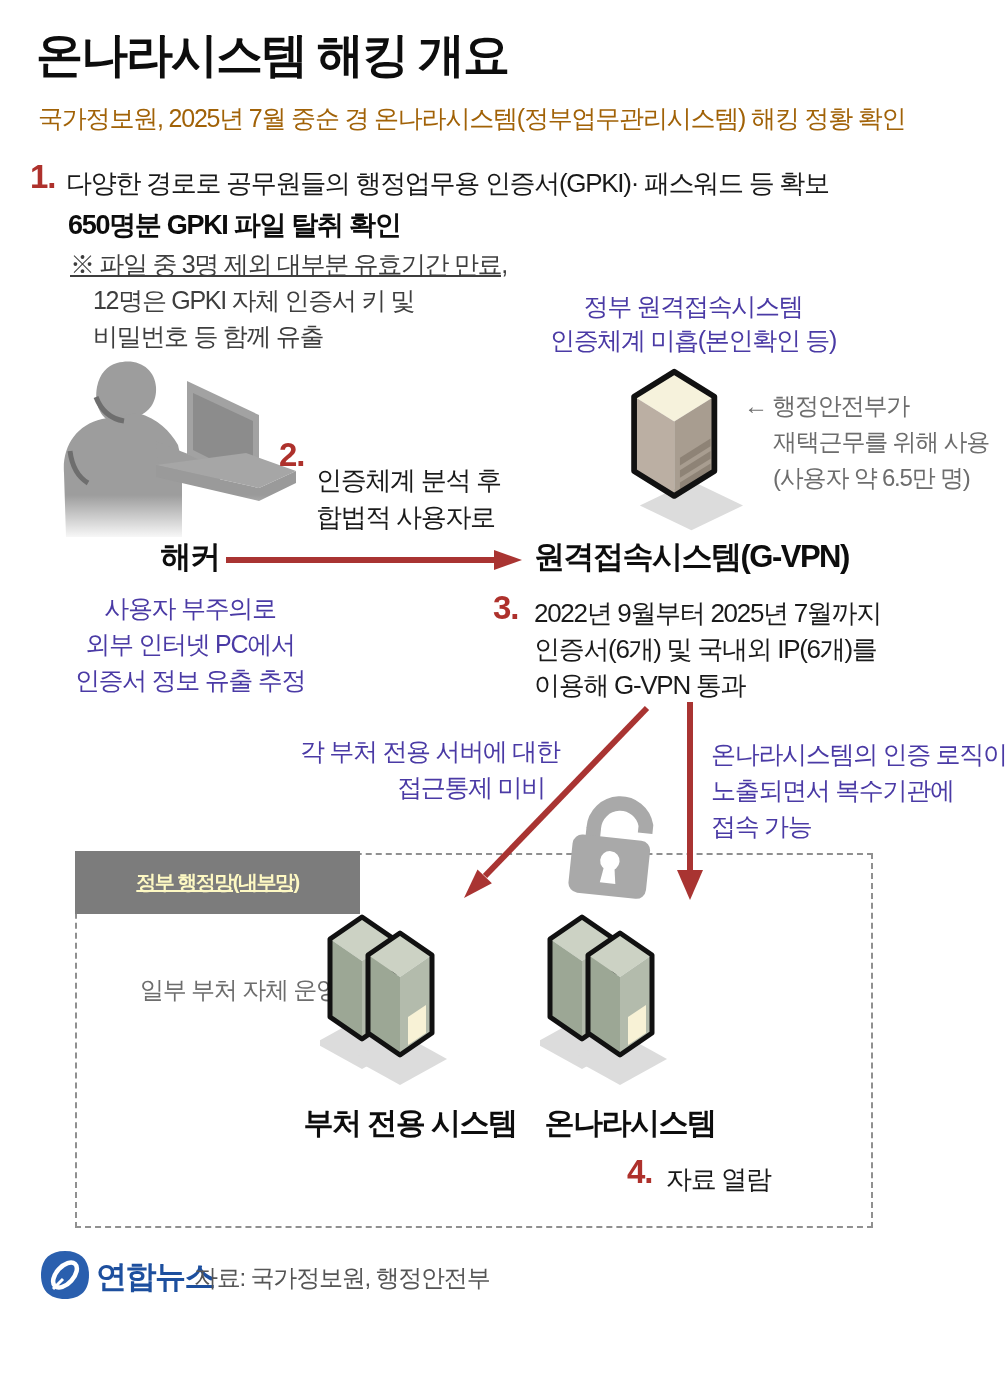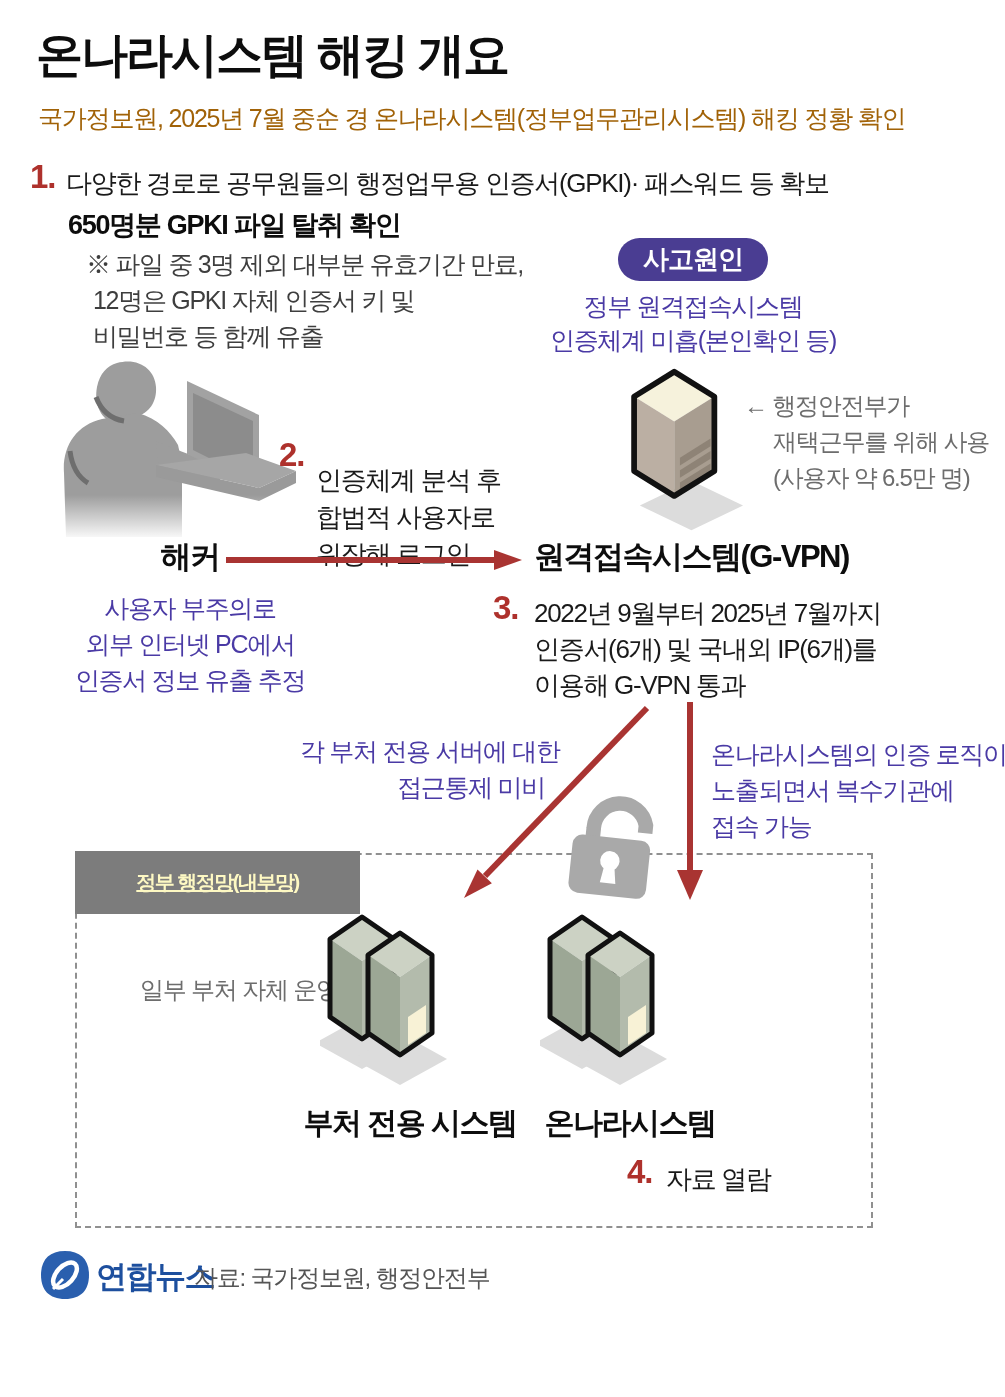--- a/index.html
+++ b/index.html
@@ -42,27 +42,24 @@
 <body>
 
 <div class="stage">
 
   <div class="abs title nw" style="left:36px; top:24px;">온나라시스템 해킹 개요</div>
   <div class="abs subtitle nw" style="left:38px; top:102px;">국가정보원, 2025년 7월 중순 경 온나라시스템(정부업무관리시스템) 해킹 정황 확인</div>
 
   <div class="abs red-num nw" style="left:30px; top:158px;">1.</div>
   <div class="abs step-text nw" style="left:66px; top:166px;">다양한 경로로 공무원들의 행정업무용 인증서(GPKI)· 패스워드 등 확보</div>
   <div class="abs bold-line nw" style="left:68px; top:207px;">650명분 GPKI 파일 탈취 확인</div>
-  <div class="abs note-text nw" style="left:86px; top:248px;">※ 파일 중 3명 제외 대부분 유효기간 만료,</div>
+  <div class="abs note-text nw" style="left:70px; top:248px;text-decoration:underline;">※ 파일 중 3명 제외 대부분 유효기간 만료,</div>
   <div class="abs note-text nw" style="left:93px; top:284px;">12명은 GPKI 자체 인증서 키 및</div>
   <div class="abs note-text nw" style="left:93px; top:320px;">비밀번호 등 함께 유출</div>
 
-  <div class="abs badge" style="left:618px; top:238px;">
-    <span>사고원인</span>
-  </div>
   <div class="abs cause-line purple nw" style="left:543px; top:290px;">정부 원격접속시스템</div>
   <div class="abs cause-line purple nw" style="left:543px; top:324px;">인증체계 미흡(본인확인 등)</div>
 
   <svg class="abs" style="left:630px; top:366px;" width="120" height="172" viewBox="0 0 125 180">
     <polygon points="10,146 64,120 118,146 64,172" fill="#dcdcdc"></polygon>
     <polygon points="4,32 46,6 88,32 46,58" fill="#f6f2dc"></polygon>
     <polygon points="4,32 46,58 46,136 4,110" fill="#bbafa3"></polygon>
     <polygon points="88,32 46,58 46,136 88,110" fill="#a89d90"></polygon>
     <polygon points="52,96 84,76 84,84 52,104" fill="#8e8376"></polygon>
     <polygon points="52,109 84,89 84,97 52,117" fill="#8e8376"></polygon>
@@ -94,21 +91,20 @@
     <polygon points="96,110 96,122 199,146 236,128 236,116 199,133" fill="#9a9a9a"></polygon>
     <path d="M36,42 C42,58 52,64 64,66" stroke="#6e6e6e" stroke-width="5" fill="none"></path>
     <path d="M10,96 C12,112 18,122 28,128" stroke="#6e6e6e" stroke-width="5" fill="none"></path>
     <rect x="0" y="140" width="238" height="42" fill="url(#hfade)"></rect>
   </svg>
 
   <div class="abs red-num nw" style="left:279px; top:436px;">2.</div>
   <div class="abs step-text line-block" style="left:316px; top:462px;">
     <div class="nw">인증체계 분석 후</div>
     <div class="nw">합법적 사용자로</div>
-    <div class="nw">위장해 로그인</div>
   </div>
 
   <div class="abs big-label nw" style="left:130px; top:536px; width:120px; text-align:center;">해커</div>
   <svg class="abs" style="left:224px; top:547px;" width="300" height="26" viewBox="0 0 300 26">
     <line x1="2" y1="13" x2="272" y2="13" stroke="#a93432" stroke-width="6"></line>
     <polygon points="270,3 298,13 270,23" fill="#a93432"></polygon>
   </svg>
   <div class="abs big-label nw" style="left:534px; top:536px;">원격접속시스템(G-VPN)</div>
 
   <div class="abs purple-block" style="left:55px; top:590px; width:270px; text-align:center;">

